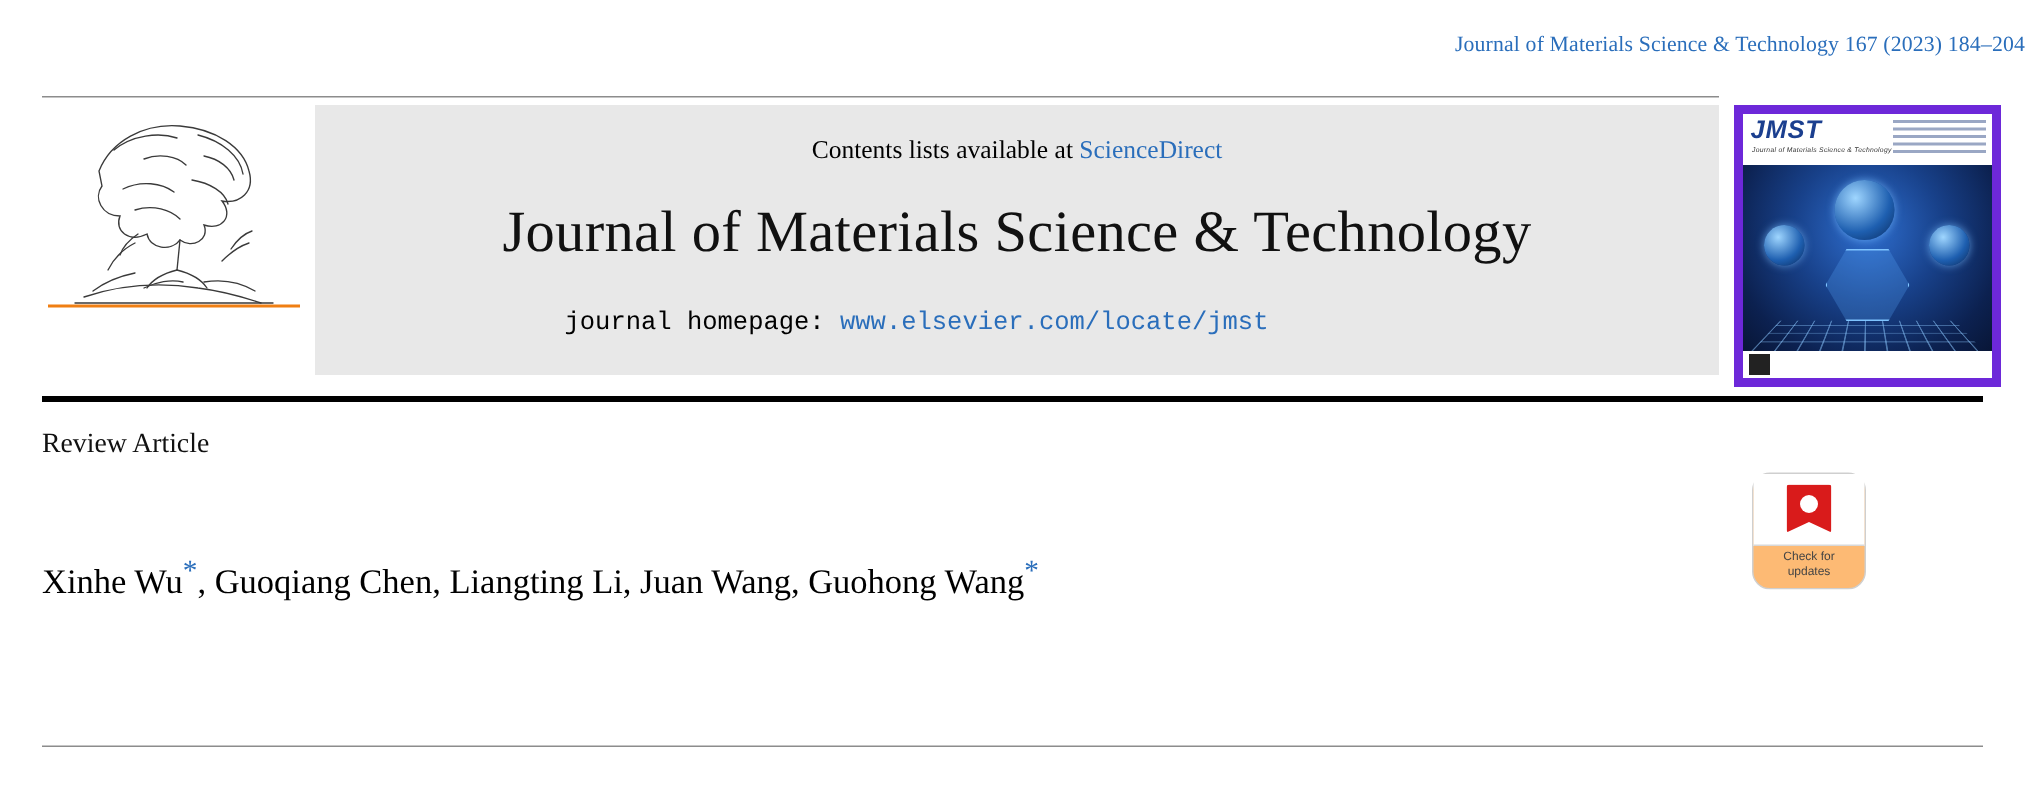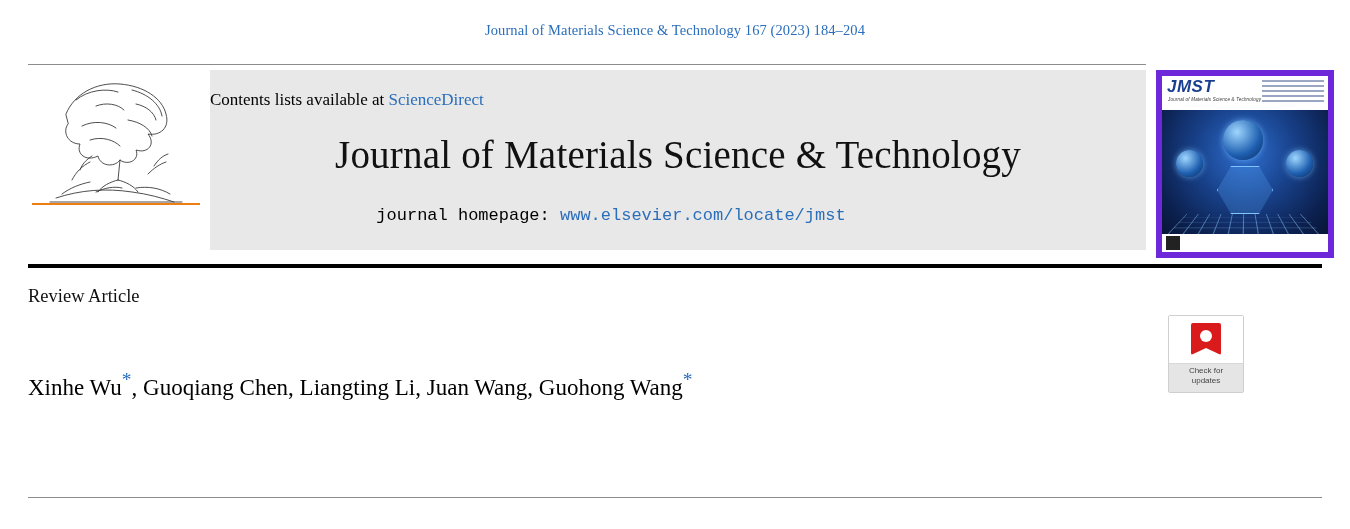--- a/index.html
+++ b/index.html
@@ -22,21 +22,21 @@
     width: 1350px;
     height: 529px;
   }
 
   
   .running-head {
     position: absolute;
     top: 22px;
     left: 0;
     width: 1350px;
-    text-align: center;
+    text-align: right;
     font-size: 14.5px;
     color: #2a6ebb;
     font-family: "Liberation Serif", serif;
     letter-spacing: 0.1px;
   }
 
   
   .masthead {
     position: absolute;
     left: 28px;
@@ -93,20 +93,21 @@
     top: 6px;
     width: 936px;
     height: 180px;
     background: #e8e8e8;
   }
   .contents-line {
     position: absolute;
     top: 20px;
     left: 0;
     width: 936px;
+    text-align: center;
     font-size: 17px;
     font-family: "Liberation Serif", serif;
   }
   .contents-line a {
     color: #2a6ebb;
     text-decoration: none;
   }
   .journal-title {
     position: absolute;
     top: 62px;
@@ -292,23 +293,23 @@
     color: #111;
   }
 
   
   .crossmark {
     position: absolute;
     left: 1168px;
     top: 315px;
     width: 74px;
     height: 76px;
-    background: #e5e5e5;
+    background: #fdba74;
     border: 1px solid #cfcfcf;
-    border-radius: 2px;
+    border-radius: 12px;
   }
   .crossmark-top {
     position: absolute;
     left: 0; top: 0;
     width: 74px; height: 47px;
     background: #ffffff;
     border-bottom: 1px solid #d8d8d8;
   }
   .crossmark-mark {
     position: absolute;

